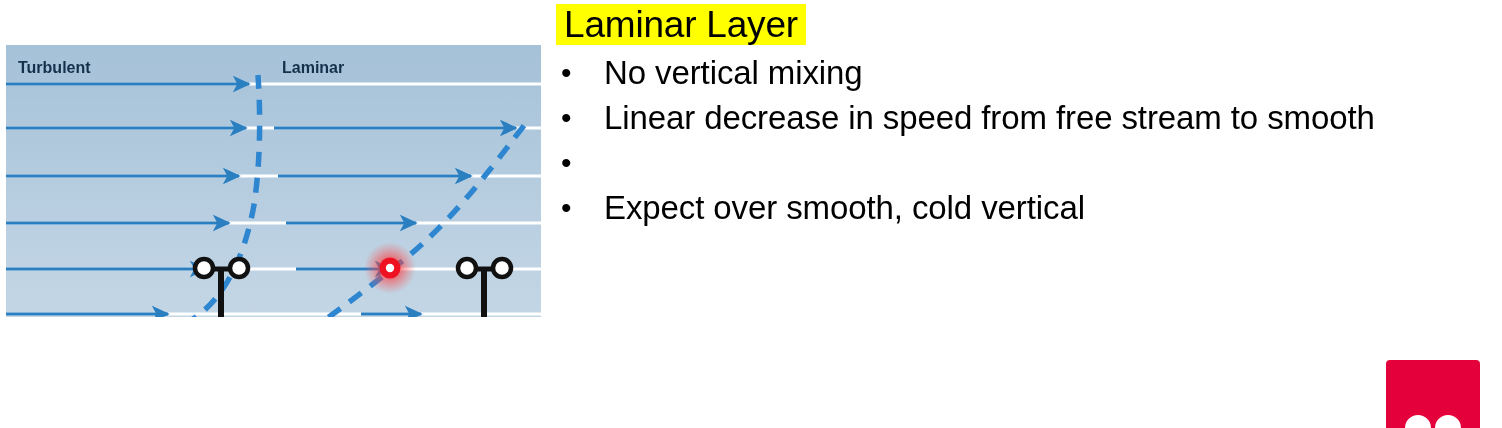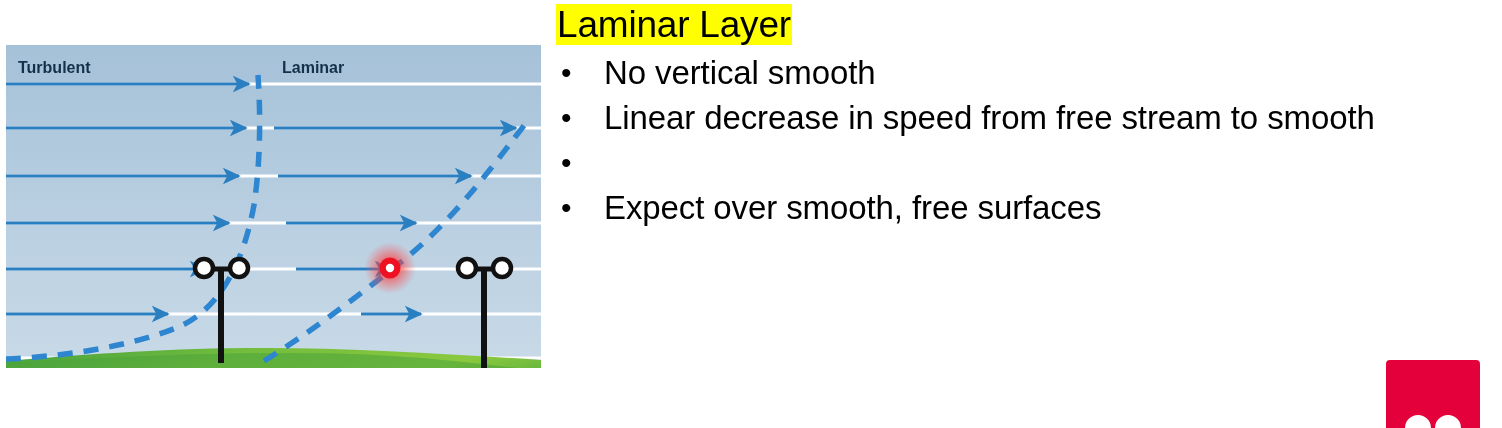--- a/index.html
+++ b/index.html
@@ -15,21 +15,21 @@
     font-family: "Liberation Sans", sans-serif;
     -webkit-font-smoothing: antialiased;
   }
 
   
   #diagram-panel {
     position: absolute;
     left: 6px;
     top: 45px;
     width: 535px;
-    height: 323px;
+    height: 272px;
     overflow: hidden;
     background: #ffffff;
   }
   #diagram-svg {
     display: block;
     width: 535px;
     height: 383px;
   }
 
   
@@ -46,21 +46,21 @@
     left: 0px;
     top: 4px;
     font-size: 37px;
     line-height: 41px;
     color: #000000;
     white-space: nowrap;
     letter-spacing: -0.2px;
   }
   #slide-title .hl {
     background: #FFFF00;
-    padding: 0 1px;
+    padding: 0 8px;
   }
 
   #bullet-list {
     position: absolute;
     left: 0px;
     top: 50px;
     width: 946px;
     list-style: none;
     margin: 0;
     padding: 0;
@@ -183,24 +183,24 @@
     <text x="12" y="28" font-family="Liberation Sans, sans-serif" font-size="16" font-weight="bold" fill="#14304a">Turbulent</text>
     <text x="276" y="28" font-family="Liberation Sans, sans-serif" font-size="16" font-weight="bold" fill="#14304a">Laminar</text>
   </svg>
 </div>
 
 <div id="content-panel">
 
   <div id="slide-title"><span class="hl">Laminar Layer</span></div>
 
   <ul id="bullet-list">
-    <li><span class="bullet-mark">•</span><span class="bullet-text">No vertical smooth</span></li>
+    <li><span class="bullet-mark">•</span><span class="bullet-text">No vertical mixing</span></li>
     <li><span class="bullet-mark">•</span><span class="bullet-text">Linear decrease in speed from free stream to smooth</span></li>
     <li><span class="bullet-mark">•</span></li>
-    <li><span class="bullet-mark">•</span><span class="bullet-text">Expect over smooth, free surfaces</span></li>
+    <li><span class="bullet-mark">•</span><span class="bullet-text">Expect over smooth, cold vertical</span></li>
   </ul>
 </div>
 
 <div id="logo-mark">
   <svg width="100" height="70" viewBox="0 0 100 70" xmlns="http://www.w3.org/2000/svg">
     <path d="M3,6 Q3,2 7,2 L93,2 Q97,2 97,6 L97,70
              L78,70 A13,13 0 0 0 52,70
              L48,70 A13,13 0 0 0 22,70
              L3,70 Z" fill="#e4003a"></path>
   </svg>

